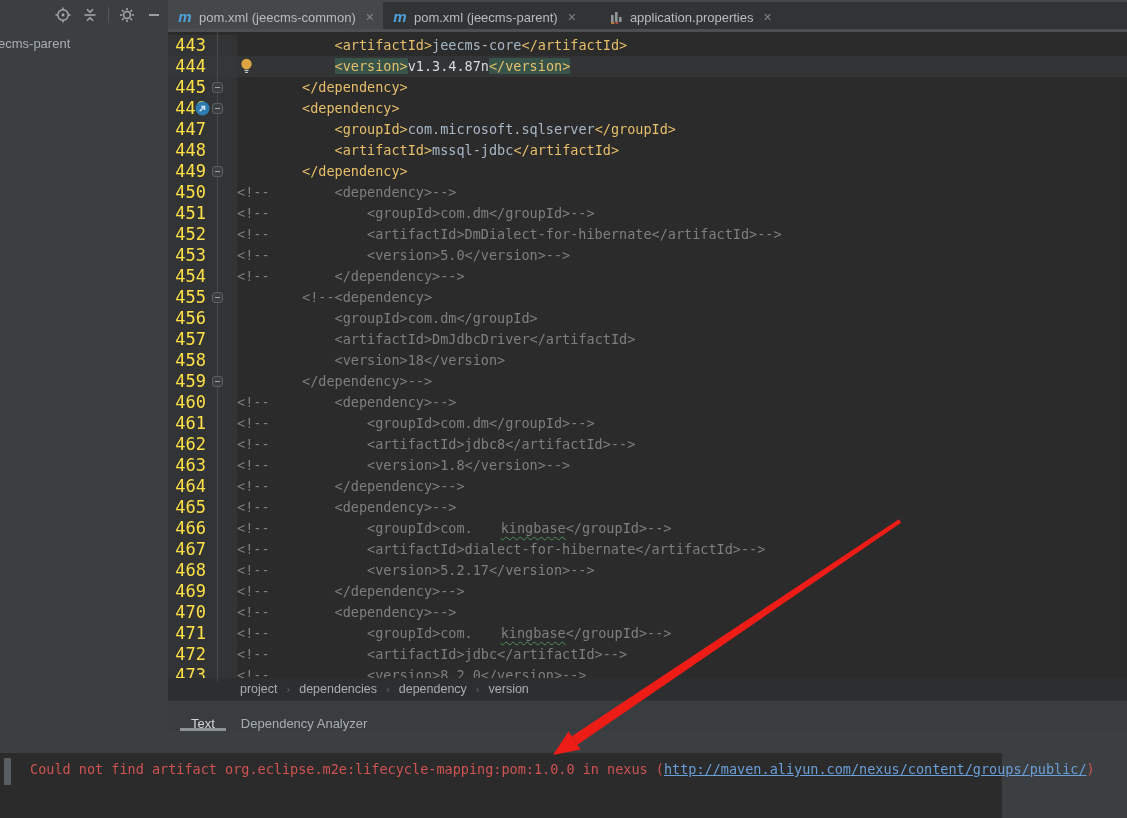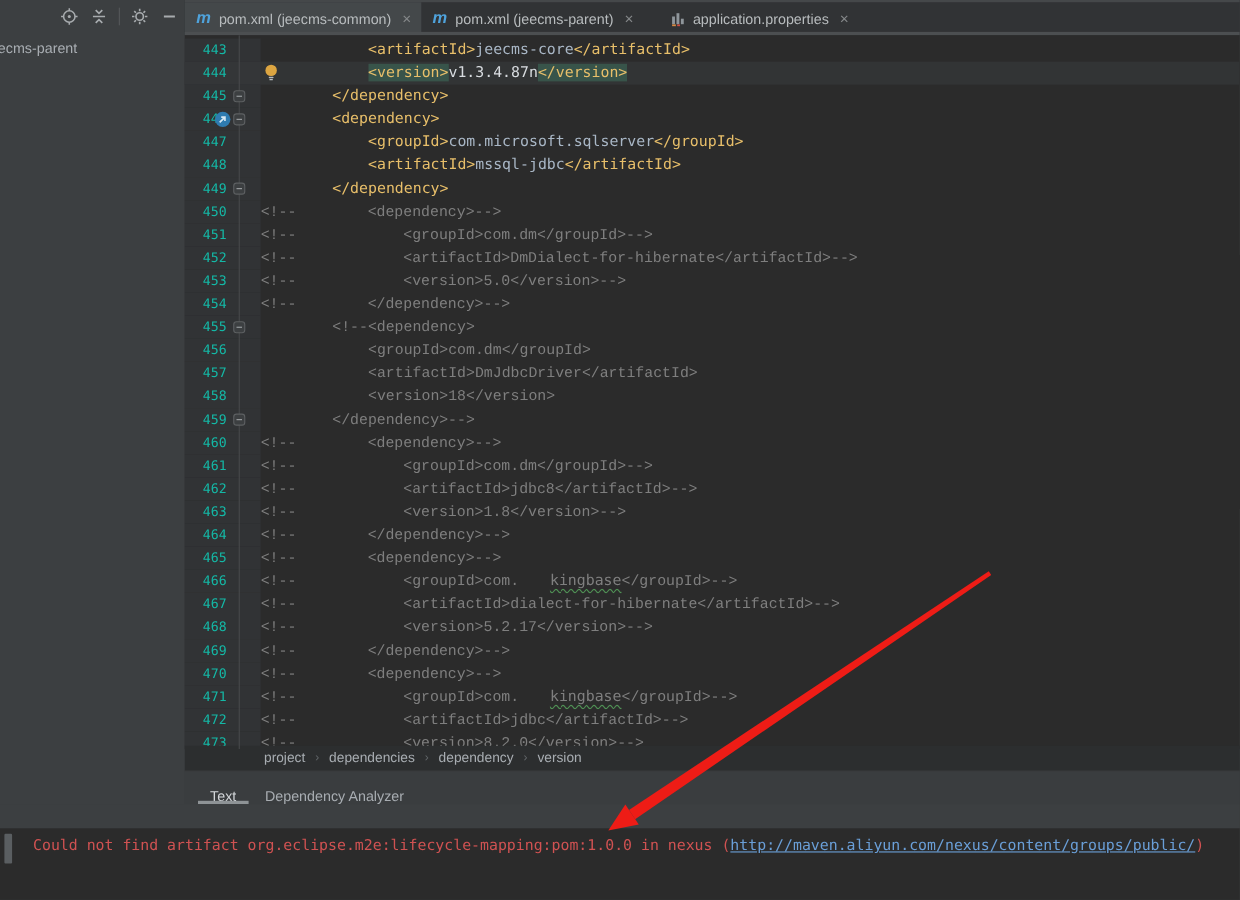--- a/index.html
+++ b/index.html
@@ -25,28 +25,28 @@
        font-style:italic;font-size:15px;line-height:16px;}
   .ticon{width:16px;height:16px;display:flex;align-items:center;justify-content:center;}
   .tab:nth-child(3){margin-left:14px;}
 
   
   .editor{position:absolute;left:168px;top:32px;width:959px;height:646px;background:#2b2b2b;
           overflow:hidden;font-family:"DejaVu Sans Mono","Liberation Mono",monospace;
           font-size:13.5px;line-height:21px;padding-top:3px;}
   .foldline{position:absolute;left:49px;top:0;bottom:0;width:1px;background:#47494b;z-index:1;}
   .row{display:flex;height:21px;position:relative;}
-  .row .gut{width:69px;background:#313335;color:#14b8a6;font-size:12px;flex:none;display:flex;}
+  .row .gut{width:69px;background:#313335;color:#fde047;font-size:17px;flex:none;display:flex;}
   .row .gut .num{width:38px;text-align:right;}
   .row.caret{background:#323435;align-items:flex-end;}
   .row.caret .gut{background:#343638;}
   .row .code{white-space:pre;flex:1;}
   .tag{color:#e8bf6a;}
   .txt{color:#a9b7c6;}
-  .com{color:#7f7f7f;font-family:Liberation Mono, monospace;}
+  .com{color:#7f7f7f;}
   .typo{color:#7f7f7f;text-decoration:underline wavy #4f9154;
         text-decoration-thickness:1px;text-underline-offset:3px;margin-left:28px;}
   .hl{color:#e8bf6a;background:#38544a;}
   .val{color:#d8dce0;margin-top:12px;}
   .fold{position:absolute;left:44px;top:5px;width:11px;height:11px;border:1px solid #5d6062;
         border-radius:3px;background:#3c3f41;z-index:2;box-sizing:border-box;}
   .fold::after{content:"";position:absolute;left:2px;right:2px;top:4px;height:1px;background:#9fa3a6;}
   .bulb{position:absolute;left:72px;top:2px;z-index:2;}
   .ovr{position:absolute;left:27px;top:3px;z-index:2;}
 
@@ -59,21 +59,21 @@
   
   .bottom-tabs{position:absolute;left:168px;top:700px;width:959px;height:31px;background:#3a3d3f;
                display:flex;align-items:flex-end;padding-left:10px;border-top:1px solid #323435;
                box-sizing:border-box;}
   .btab{position:relative;display:flex;align-items:center;padding:0 13px;font-size:13px;color:#a8adb2;}
   .btab.active{color:#d3d6d9;}
   .btab.active::after{content:"";position:absolute;left:2px;right:2px;bottom:0;height:3px;background:#8e9396;}
 
   
   .gap-band{position:absolute;left:0;top:731px;width:1127px;height:22px;background:#3c3f41;}
-  .console{position:absolute;left:0;top:753px;width:1127px;height:65px;background:#2b2b2b;
+  .console{position:absolute;left:0;top:753px;width:1002px;height:65px;background:#2b2b2b;
            font-family:"DejaVu Sans Mono","Liberation Mono",monospace;font-size:13.5px;}
   .console .thumb{position:absolute;left:4px;top:5px;width:7px;height:27px;background:#5a5e61;border-radius:1px;}
   .console .msg{position:absolute;left:30px;top:8px;white-space:pre;}
   .err{color:#d05252;}
   .lnk{color:#6a9fd8;text-decoration:underline;}
 
   
   .arrow{position:absolute;left:0;top:0;width:1127px;height:818px;pointer-events:none;z-index:50;}
 </style>
 </head>

